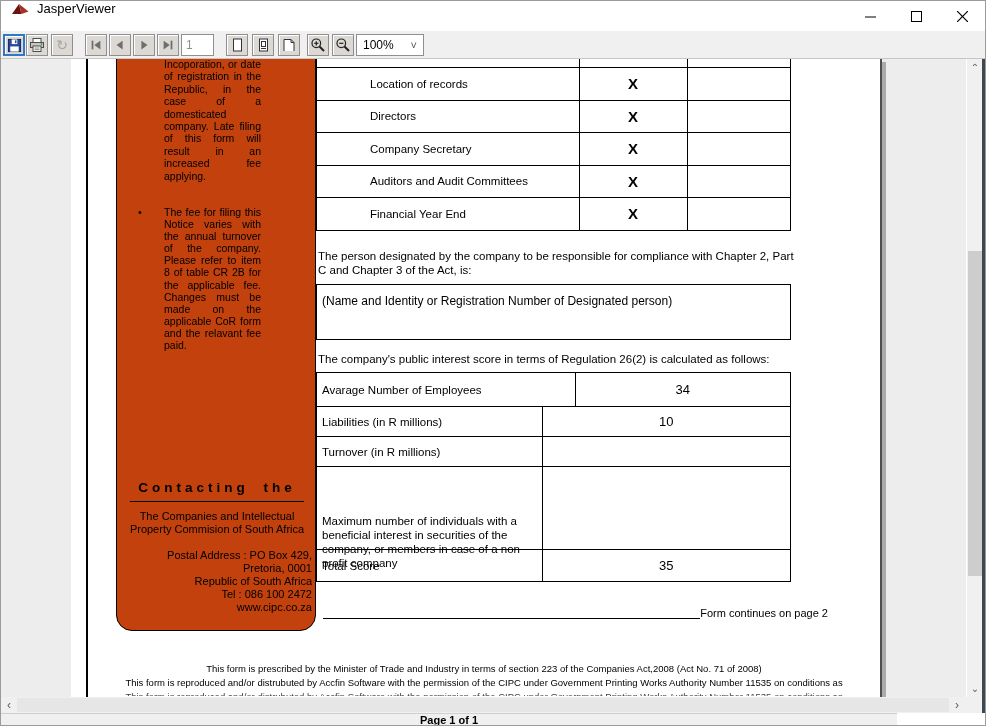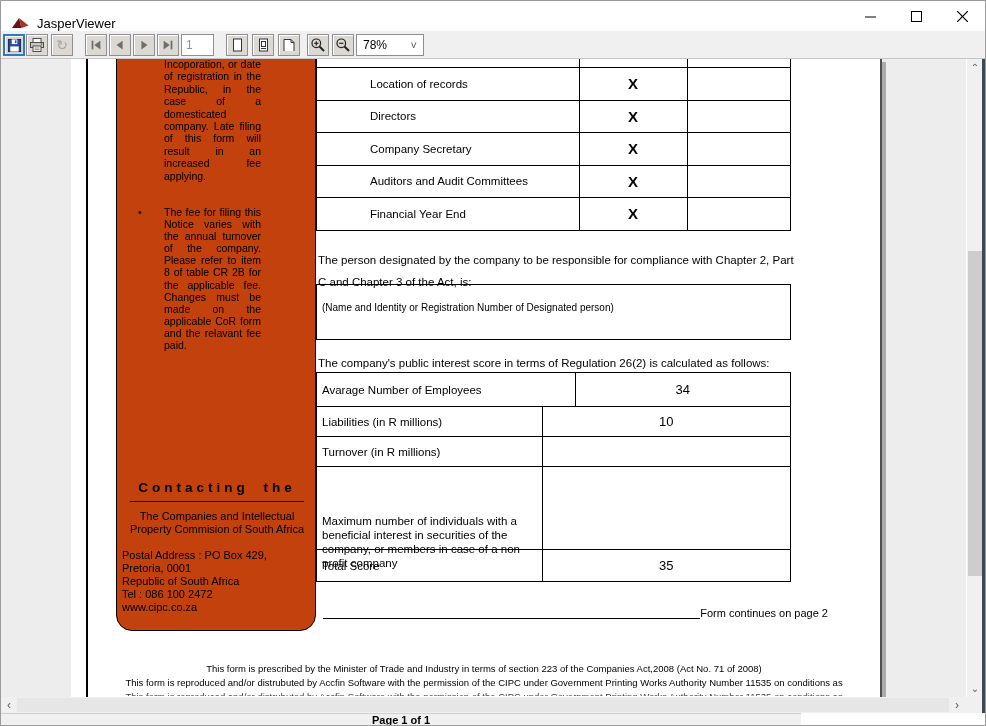--- a/index.html
+++ b/index.html
@@ -3,21 +3,21 @@
 <meta charset="utf-8">
 <style>
   * { box-sizing: border-box; margin: 0; padding: 0; }
   html,body { width: 986px; height: 726px; }
   body { font-family: "Liberation Sans", sans-serif; }
   .win { position: relative; width: 986px; height: 726px; background: #ffffff;
          border: 1px solid #9b9b9b; overflow: hidden; }
 
   
   .titlebar { position: absolute; left: 0; top: 0; right: 0; height: 30px;
-              background: #ffffff; display: flex; align-items: flex-end; }
+              background: #ffffff; display: flex; align-items: flex-start; }
   .app-logo { margin-left: 9px; width: 20px; height: 16px; }
   .title-text { margin-left: 7px; font-size: 13px; color: #000; }
   .win-controls { position: absolute; right: 0; top: 0; height: 30px; display: flex; }
   .win-btn { width: 46px; height: 30px; display: flex; align-items: center; justify-content: center; }
 
   
   .toolbar { position: absolute; left: 0; top: 30px; right: 0; height: 28px;
              background: #f0f0f0; border-bottom: 1px solid #c6c6c6; }
   .tbtn { position: absolute; top: 3px; width: 22px; height: 22px;
           background: #dcd9d4; border: 1px solid #8f8f8f;
@@ -50,40 +50,40 @@
               text-align: justify; line-height: 12.4px; }
   .sb-bullet { position: absolute; left: 21px; top: 156px; font-size: 11px; }
   .sb-para2 { position: absolute; left: 47px; top: 156px; width: 97px;
               text-align: justify; line-height: 12.1px; }
   .sb-heading { position: absolute; left: 13px; top: 428px; width: 174px;
                 text-align: center; font-weight: bold; font-size: 13.5px;
                 letter-spacing: 4px; word-spacing: 7px; line-height: 20px;
                 border-bottom: 1.5px solid #000; padding-bottom: 3px; }
   .sb-org { position: absolute; left: 5px; top: 460px; width: 190px; text-align: center;
             line-height: 13px; white-space: pre-line; font-size: 11px; }
-  .sb-addr { position: absolute; left: 5px; top: 499px; width: 190px; text-align: left;
+  .sb-addr { position: absolute; left: 5px; top: 499px; width: 190px; text-align: right;
              line-height: 13px; white-space: pre-line; font-size: 11px; }
 
   
   .checklist { position: absolute; left: 245px; top: 0; width: 475px;
                border-left: 1.5px solid #000; border-right: 1.5px solid #000;
                border-bottom: 1.5px solid #000; }
   .cl-partial { height: 8px; display: flex; }
   .cl-row { height: 32.5px; display: flex; border-top: 1.5px solid #000; }
   .cl-partial > .c1, .cl-row > .c1 { width: 213.5px; display: flex; align-items: center;
                padding-left: 5px; font-size: 11.5px; margin-left: 48px; }
   .cl-partial > .c2, .cl-row > .c2 { width: 108px; border-left: 1.5px solid #000;
                display: flex; align-items: center; justify-content: center;
                font-weight: bold; font-size: 15px; }
   .cl-partial > .c3, .cl-row > .c3 { flex: 1; border-left: 1.5px solid #000; }
 
-  .body-text { position: absolute; font-size: 11.5px; line-height: 22px; }
+  .body-text { position: absolute; font-size: 11.5px; line-height: 14px; }
 
   .desig-box { position: absolute; left: 245px; top: 225px; width: 475px; height: 56px;
-               border: 1.5px solid #000; font-size: 10px; padding: 17px 6px 0 5px; }
+               border: 1.5px solid #000; font-size: 12px; padding: 9px 6px 0 5px; }
 
   
   .score { position: absolute; left: 245px; top: 313px; width: 475px; border: 1.5px solid #000; }
   .sc-row { display: flex; border-top: 1.5px solid #000; }
   .sc-row:first-child { border-top: none; gap: 33px; }
   .sc-label { width: 224.5px; padding-left: 5px; font-size: 11.5px;
               display: flex; align-items: center; line-height: 14px; }
   .sc-value { flex: 1; border-left: 1.5px solid #000; display: flex;
               align-items: center; justify-content: center; font-size: 13px; }
   .rh1 { height: 33px; } .rh2 { height: 30px; } .rh3 { height: 30px; }
@@ -109,21 +109,21 @@
   .vthumb { position: absolute; left: 1px; top: 192px; width: 14px; height: 325px; background: #cdcdcd; }
 
   .hscroll { position: absolute; left: 0; top: 696px; width: 981px; height: 16px; background: #f0f0f0; }
   .hscroll .arrow { position: absolute; top: 0; width: 16px; height: 16px; color: #606060;
              font-size: 12px; display: flex; align-items: center; justify-content: center; }
   .hscroll .left { left: 0; } .hscroll .right { right: 17px; }
   .hthumb { position: absolute; left: 16px; top: 1px; width: 932px; height: 14px; background: #e6e6e6; }
 
   .dark-edge { position: absolute; left: 981px; top: 58px; width: 5px; height: 654px; background: #3d4852; }
 
-  .statusbar { position: absolute; left: 0; top: 712px; width: 800px; height: 13px;
+  .statusbar { position: absolute; left: 0; top: 712px; width: 896px; height: 13px;
                background: #f0f0f0; border-top: 1px solid #cfcfcf; text-align: center;
                font-size: 11px; font-weight: bold; line-height: 12px; }
 
   svg { display: block; }
 </style>
 </head>
 <body>
 
 <div class="win">
 
@@ -228,21 +228,21 @@
       </svg>
     </div>
     <div class="tbtn" style="left:331px">
       <svg width="16" height="16" viewBox="0 0 16 16">
         <circle cx="6.3" cy="6.3" r="4.3" fill="none" stroke="#222" stroke-width="1.2"></circle>
         <line x1="9.5" y1="9.5" x2="14" y2="14" stroke="#222" stroke-width="2"></line>
         <line x1="4.2" y1="6.3" x2="8.4" y2="6.3" stroke="#222" stroke-width="1.2"></line>
       </svg>
     </div>
     <div class="zoom-combo">
-      <span>78%</span>
+      <span>100%</span>
       <span class="combo-chevron">˅</span>
     </div>
   </div>
 
   <div class="viewer">
     <div class="page">
       <div class="form-left-line"></div>
 
       <div class="sidebar">
         <div class="sb-para1">Incoporation, or date of registration in the Republic, in the case of a domesticated company. Late filing of this form will result in an increased fee applying.</div>

